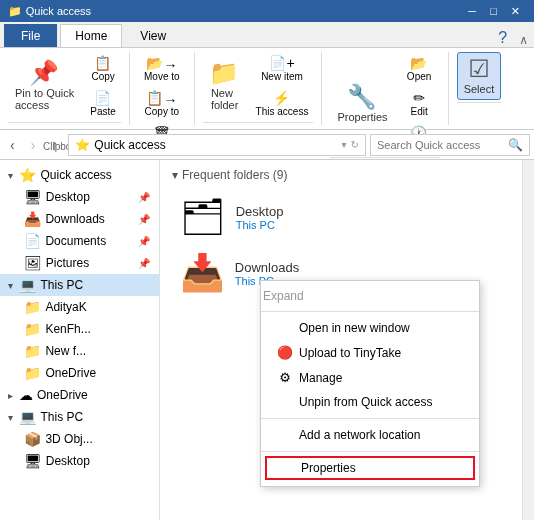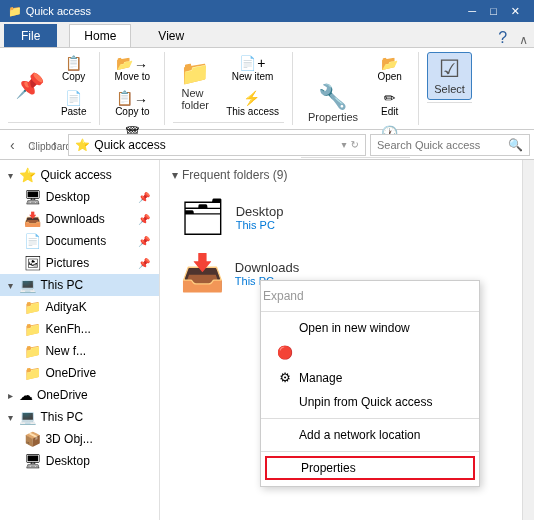--- a/index.html
+++ b/index.html
@@ -27,21 +27,21 @@
       height: 26px;
       align-items: flex-end;
       padding-left: 4px;
     }
     .ribbon-tab {
       padding: 4px 14px;
       font-size: 12px;
       cursor: pointer;
       border: 1px solid transparent;
       border-bottom: none;
-      margin-right: 12px;
+      margin-right: 3px;
       background: #f0f0f0;
     }
     .ribbon-tab.active {
       background: white;
       border-color: #ccc;
       border-bottom-color: white;
       z-index: 1;
       position: relative;
       color: #000;
     }
@@ -297,20 +297,21 @@
   <div style="margin-left:auto;display:flex;align-items:center;padding:0 6px;font-size:16px;color:#2c5f9e;cursor:pointer;">?</div>
   <div style="padding:0 6px;font-size:12px;color:#666;cursor:pointer;">∧</div>
 </div>
 
 <div class="ribbon-toolbar">
 
   <div class="ribbon-group">
     <div class="ribbon-group-buttons">
       <div class="ribbon-btn">
         <span class="ribbon-btn-icon">📌</span>
+        <span class="ribbon-btn-label">Pin to Quick<br>access</span>
       </div>
       <div style="display:flex;flex-direction:column;gap:2px;">
         <div class="ribbon-btn-small">
           <span class="small-icon">📋</span>
           <span>Copy</span>
         </div>
         <div class="ribbon-btn-small">
           <span class="small-icon">📄</span>
           <span>Paste</span>
         </div>
@@ -519,20 +520,21 @@
       <div class="ctx-disabled-area">
         <span>Expand</span>
       </div>
       <div class="ctx-separator"></div>
       <div class="ctx-item">
         <span class="ctx-icon"></span>
         <span>Open in new window</span>
       </div>
       <div class="ctx-item">
         <span class="ctx-icon">🔴</span>
+        <span>Upload to TinyTake</span>
       </div>
       <div class="ctx-item">
         <span class="ctx-icon">⚙</span>
         <span>Manage</span>
       </div>
       <div class="ctx-item">
         <span class="ctx-icon"></span>
         <span>Unpin from Quick access</span>
       </div>
       <div class="ctx-separator"></div>

